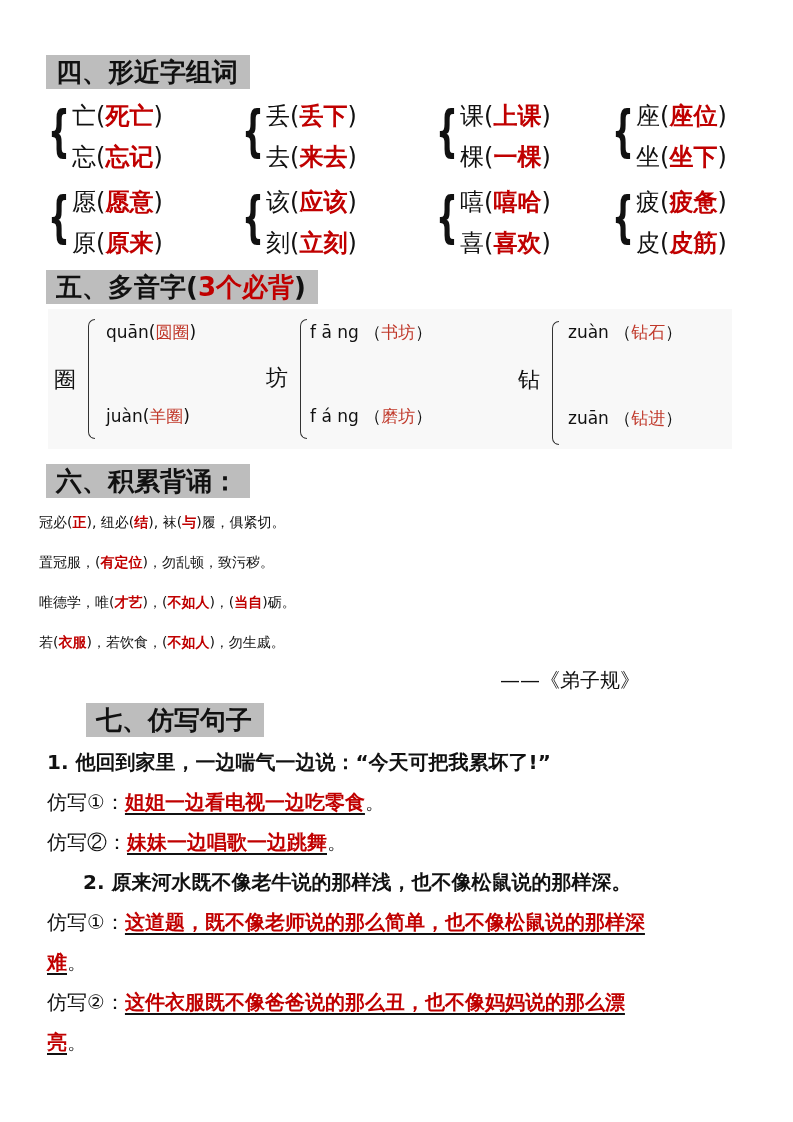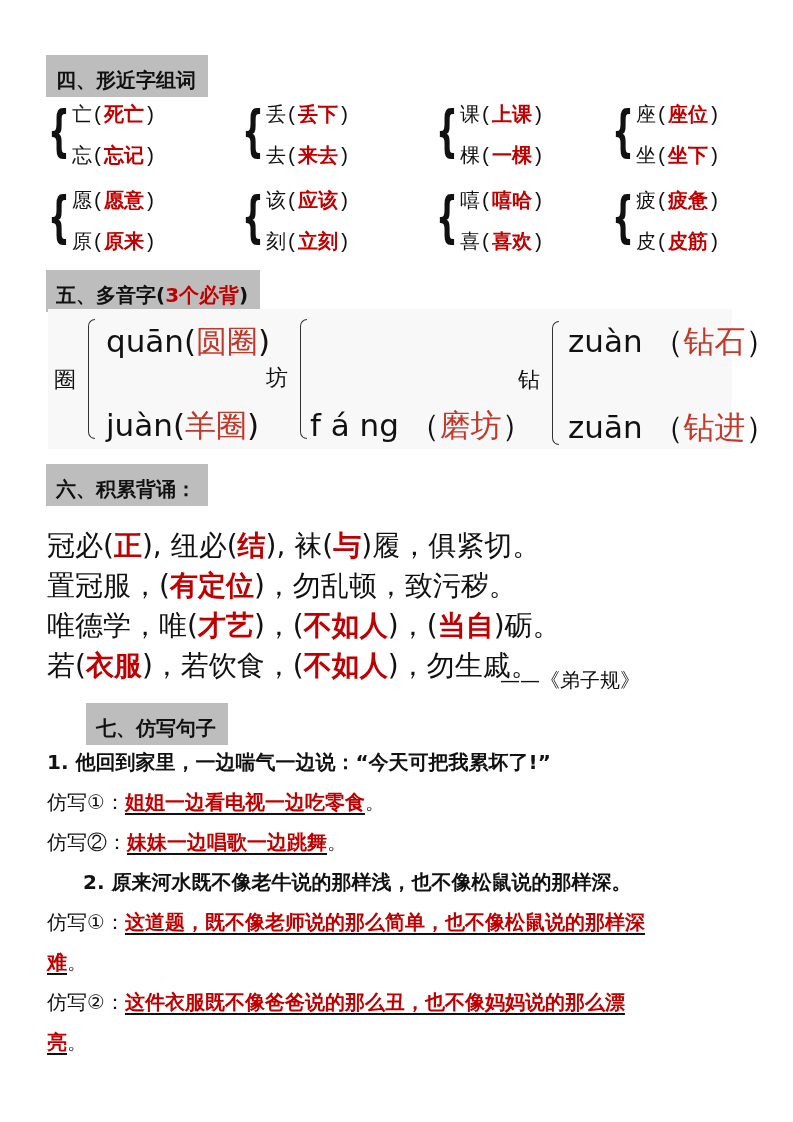--- a/index.html
+++ b/index.html
@@ -1,40 +1,40 @@
 <!DOCTYPE html>
 <html><head>
 <meta charset="utf-8">
 <style>
   html, body { margin: 0; padding: 0; background: #ffffff; }
   body { width: 793px; height: 1122px; position: relative; overflow: hidden;
          font-family: "DejaVu Sans", "Liberation Sans", sans-serif; color: #111; }
   .sec-head { position: absolute; left: 46px; height: 34px; background: #bdbdbd;
-              font-weight: bold; font-size: 20px; line-height: 34px; padding: 8px 12px 0 10px;
+              font-weight: bold; font-size: 26px; line-height: 34px; padding: 0 12px 0 10px;
               color: #111; white-space: nowrap; }
   .red { color: #c00000; font-weight: bold; }
 
   
   .pair { position: absolute; width: 170px; height: 70px; }
   .brace { position: absolute; left: 0; top: 0; font-size: 56px; line-height: 62px;
            font-weight: bold; transform: scaleX(0.55); transform-origin: left; color: #111; }
-  .pair .row { position: absolute; left: 24px; font-size: 20px; line-height: 26px; white-space: nowrap; font-family: Liberation Mono, monospace; }
+  .pair .row { position: absolute; left: 24px; font-size: 24px; line-height: 26px; white-space: nowrap; }
   .pair .r1 { top: 3px; }
   .pair .r2 { top: 44px; text-align: right; }
 
   
   .poly { position: absolute; left: 48px; top: 309px; width: 684px; height: 140px; background: #f8f8f8; }
   .poly .ch { position: absolute; font-size: 22px; font-family: "DejaVu Serif", serif; }
   .poly .br { position: absolute; width: 6px; border: 1.5px solid #333; border-right: none;
               border-radius: 10px 0 0 10px; }
-  .poly .py { position: absolute; font-size: 31px; white-space: nowrap; }
+  .poly .py { position: absolute; font-size: 17px; white-space: nowrap; }
   .poly .py .w { color: #c0392b; font-family: "DejaVu Serif", serif; }
 
   
-  .verse { position: absolute; left: 47px; font-size: 28px; line-height: 28px; white-space: nowrap; margin-top: 24px; }
+  .verse { position: absolute; left: 39px; font-size: 14px; line-height: 28px; white-space: nowrap; }
   .src { position: absolute; left: 500px; top: 667px; font-size: 20px; }
 
   
   .q { position: absolute; left: 47px; font-size: 20px; font-weight: bold; white-space: nowrap; line-height: 28px; }
   .ans { position: absolute; left: 47px; font-size: 20px; line-height: 28px; white-space: nowrap; }
   .ans .u { color: #c00000; font-weight: bold; text-decoration: underline; text-decoration-color: #111;
             text-underline-offset: 4px; text-decoration-thickness: 1.5px; }
 </style>
 </head>
 <body>
@@ -90,20 +90,21 @@
 
 <div class="poly">
 
   <div class="ch" style="left:6px;top:56px;">圈</div>
   <div class="br" style="left:40px;top:10px;height:118px;"></div>
   <div class="py" style="left:58px;top:12px;"><span>quān(</span><span class="w">圆圈</span><span>)</span></div>
   <div class="py" style="left:58px;top:96px;"><span>juàn(</span><span class="w">羊圈</span><span>)</span></div>
 
   <div class="ch" style="left:218px;top:54px;">坊</div>
   <div class="br" style="left:252px;top:10px;height:118px;"></div>
+  <div class="py" style="left:262px;top:12px;"><span>f ā ng （</span><span class="w">书坊</span><span>）</span></div>
   <div class="py" style="left:262px;top:96px;"><span>f á ng （</span><span class="w">磨坊</span><span>）</span></div>
 
   <div class="ch" style="left:470px;top:56px;">钻</div>
   <div class="br" style="left:504px;top:12px;height:122px;"></div>
   <div class="py" style="left:520px;top:98px;"><span>zuān （</span><span class="w">钻进</span><span>）</span></div>
   <div class="py" style="left:520px;top:12px;"><span>zuàn （</span><span class="w">钻石</span><span>）</span></div>
 </div>
 
 <div class="sec-head" style="top:464px;">六、积累背诵：</div>
 <div id="s6">

